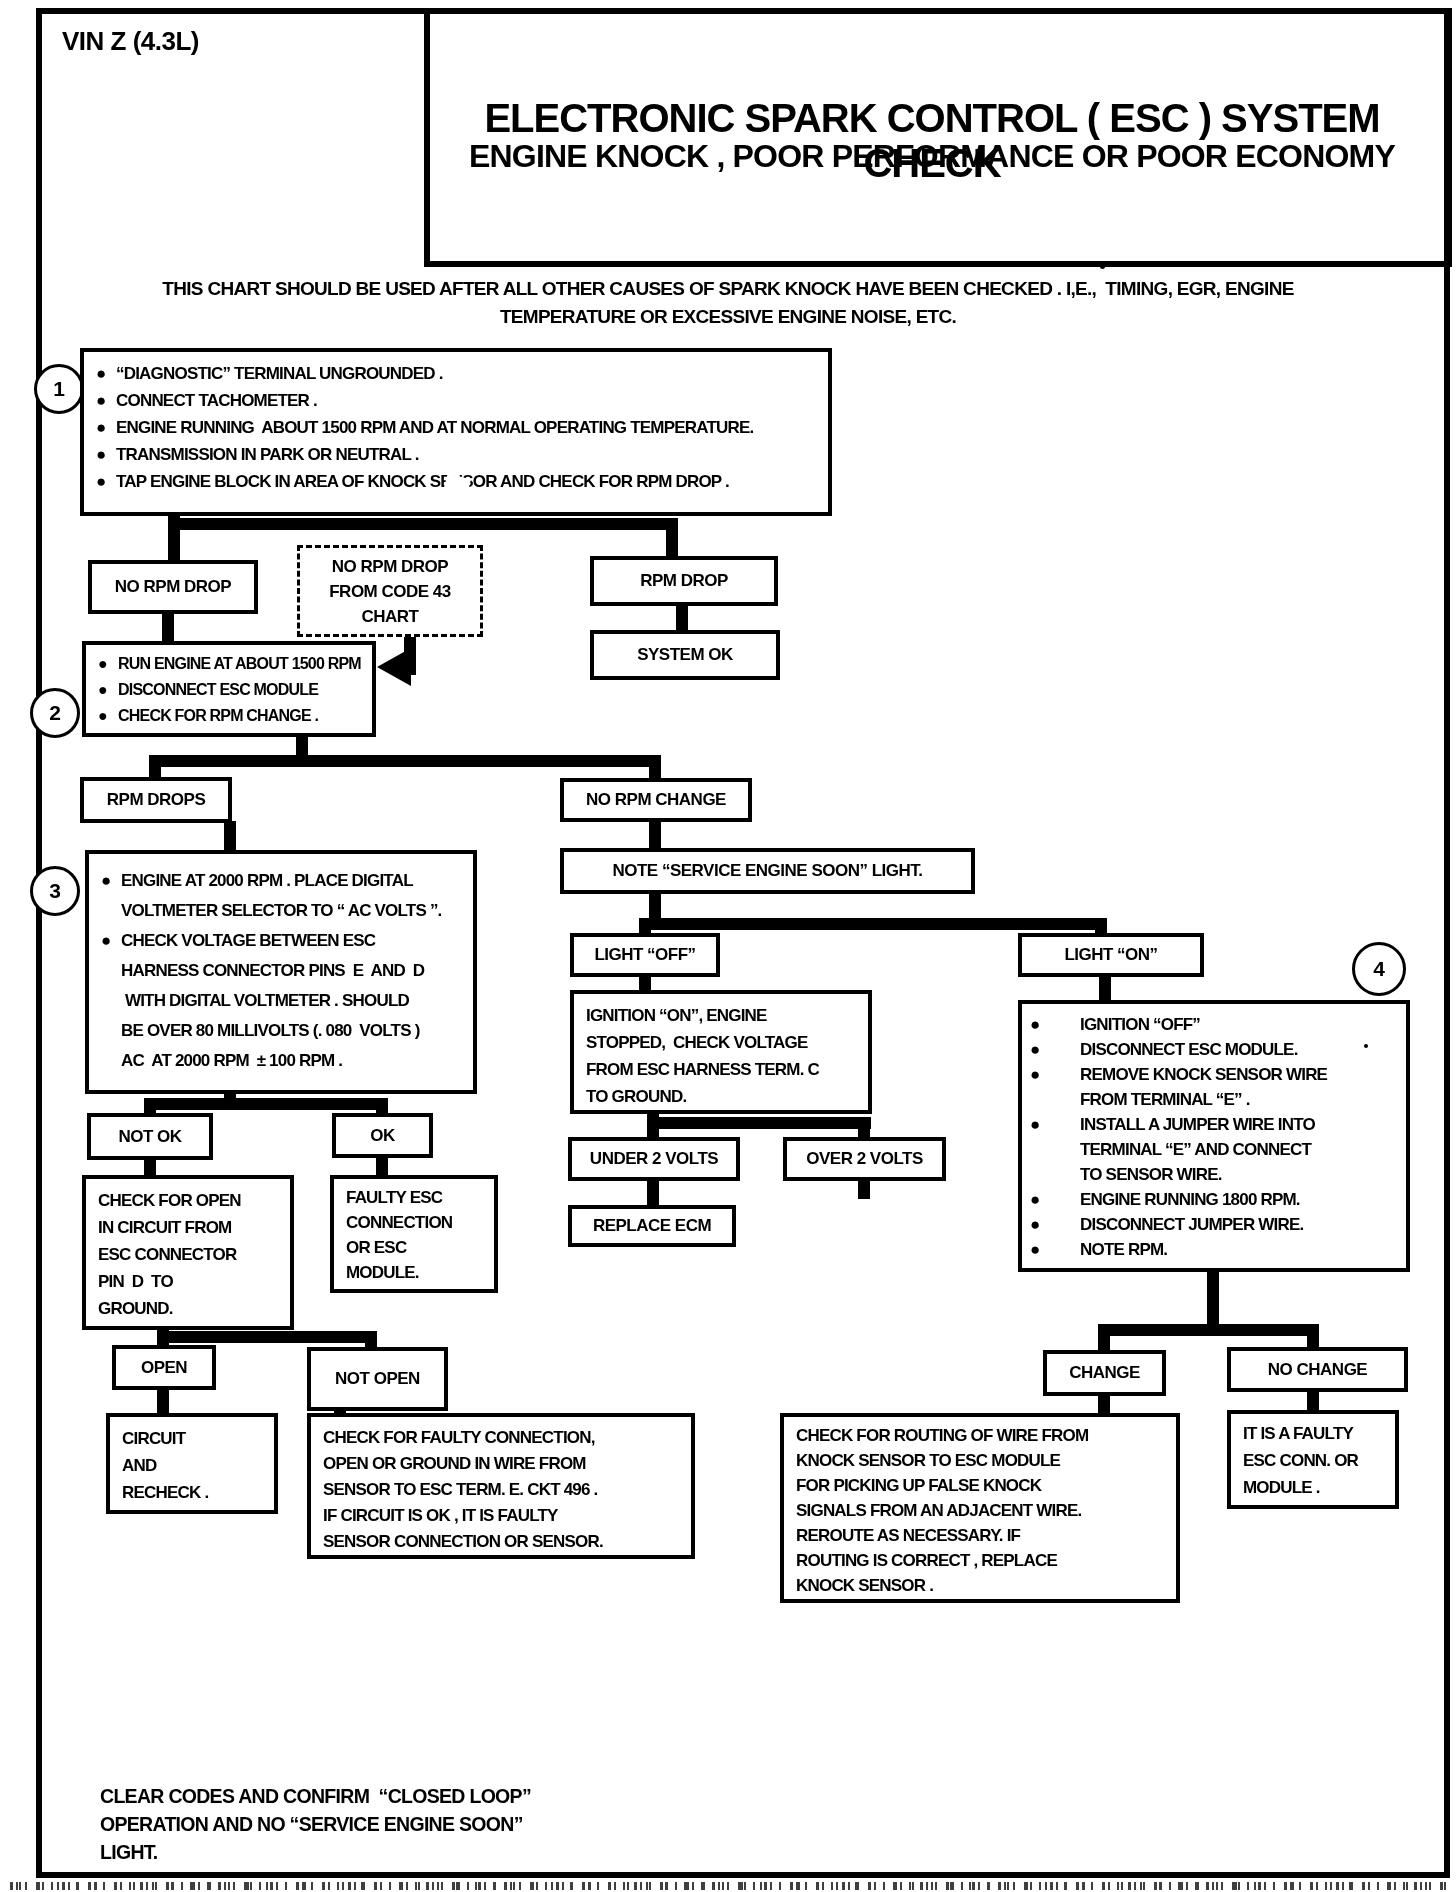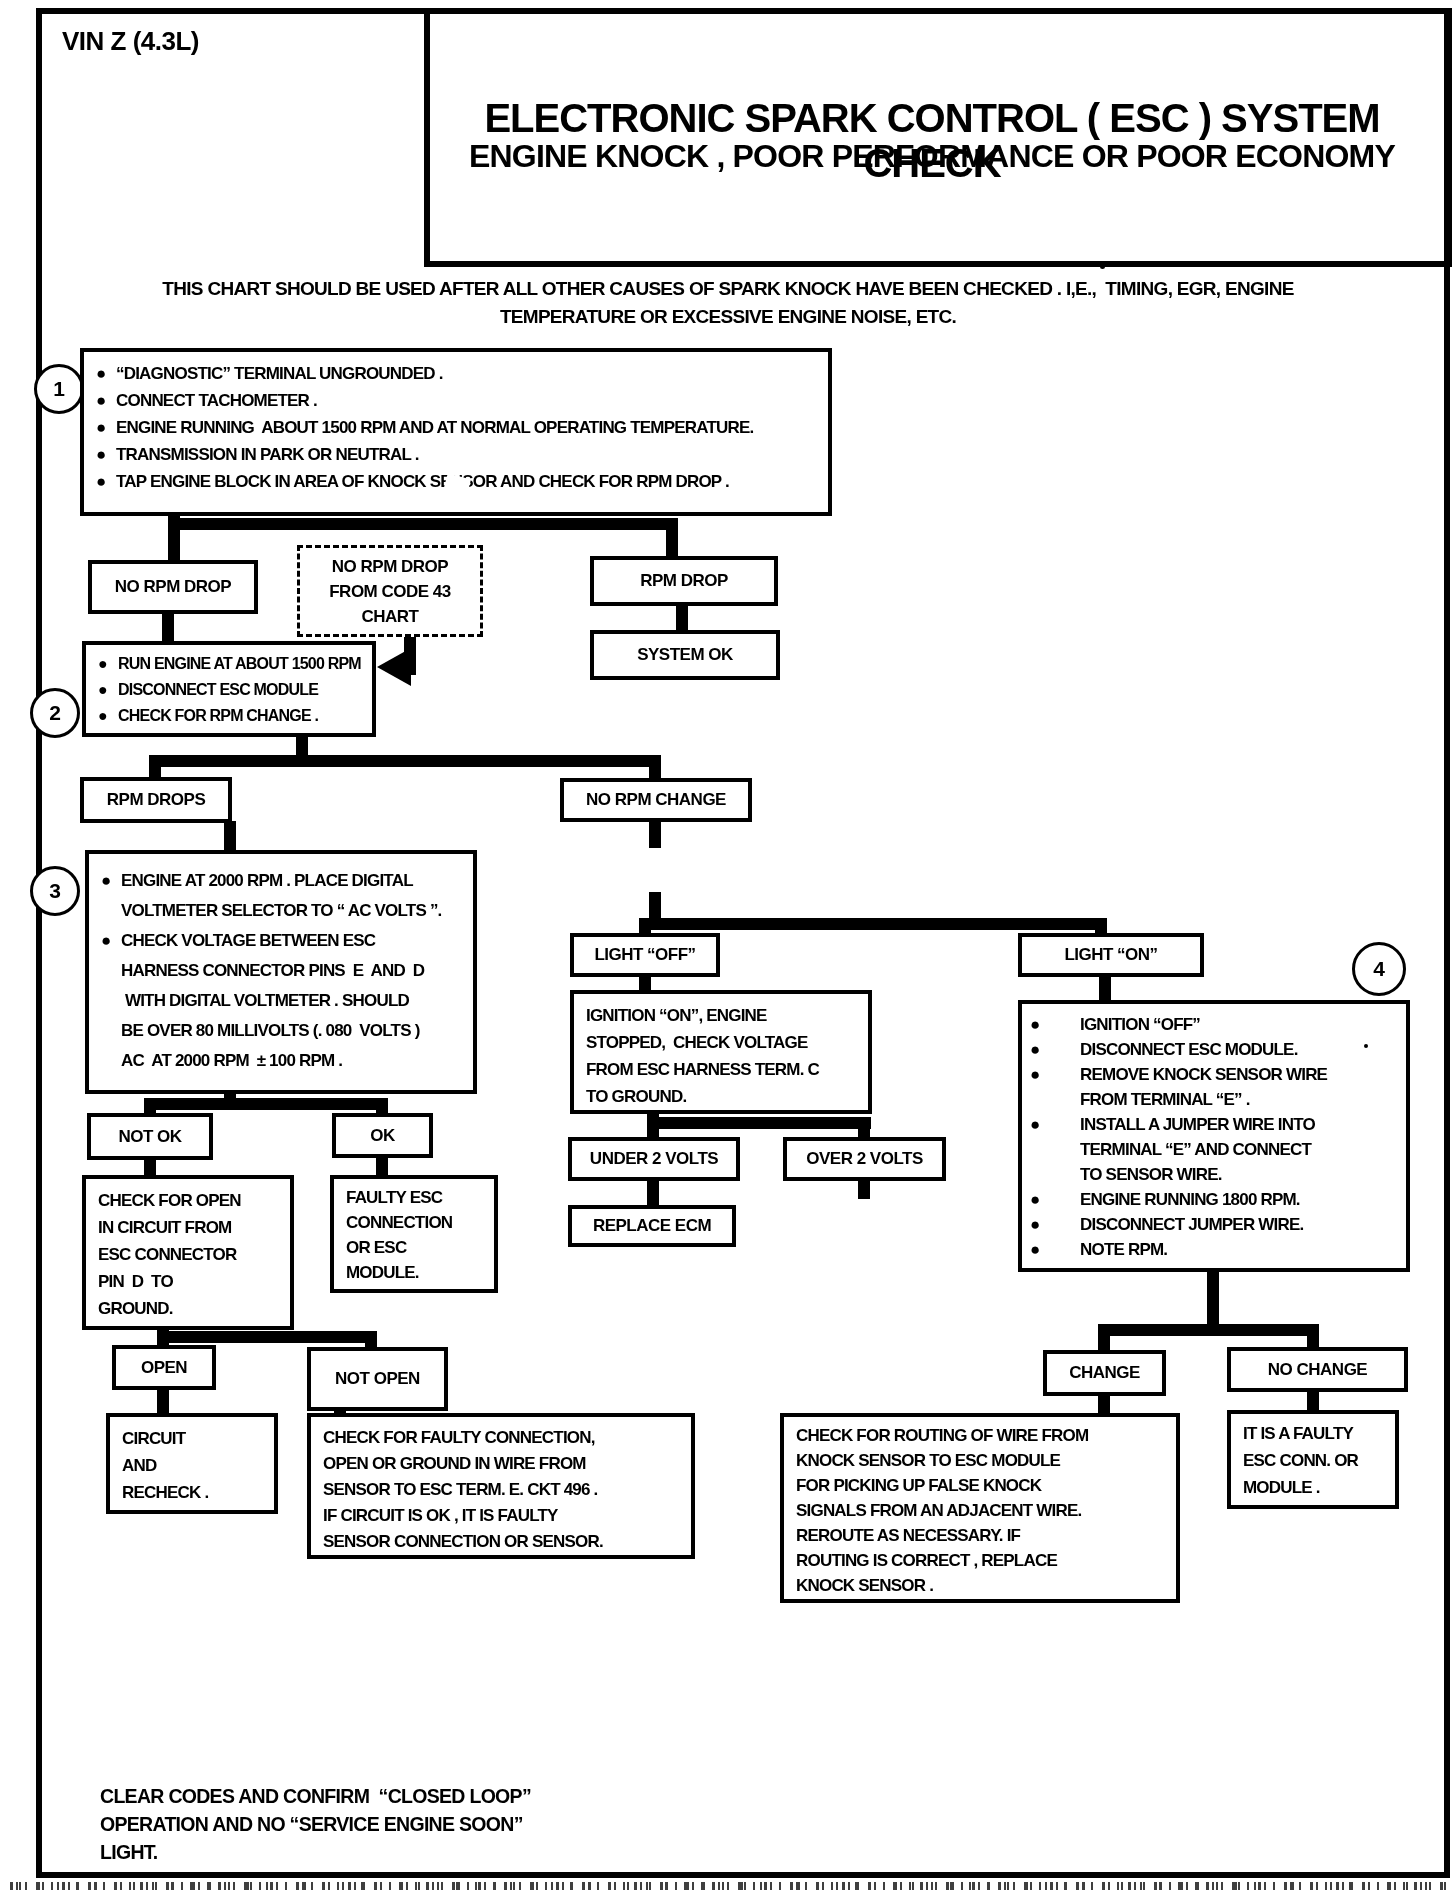--- a/index.html
+++ b/index.html
@@ -126,20 +126,21 @@
   <div class="bx txt" style="left:85px;top:850px;width:392px;height:244px;padding-top:12px;line-height:30px;">
       <div class="ln"><span class="blt">●</span><span>ENGINE AT 2000 RPM . PLACE DIGITAL</span></div>
       <div class="ln"><span class="blt"></span><span>VOLTMETER SELECTOR TO “ AC VOLTS ”.</span></div>
       <div class="ln"><span class="blt">●</span><span>CHECK VOLTAGE BETWEEN ESC</span></div>
       <div class="ln"><span class="blt"></span><span>HARNESS CONNECTOR PINS  E  AND  D</span></div>
       <div class="ln"><span class="blt"></span><span> WITH DIGITAL VOLTMETER . SHOULD</span></div>
       <div class="ln"><span class="blt"></span><span>BE OVER 80 MILLIVOLTS (. 080  VOLTS )</span></div>
       <div class="ln"><span class="blt"></span><span>AC  AT 2000 RPM  ± 100 RPM .</span></div>
     </div>
 
+  <div class="bx lbl" style="left:560px;top:848px;width:415px;height:46px;">NOTE “SERVICE ENGINE SOON” LIGHT.</div>
 
   <div class="bx lbl" style="left:570px;top:933px;width:150px;height:44px;">LIGHT “OFF”</div>
   <div class="bx lbl" style="left:1018px;top:933px;width:186px;height:44px;">LIGHT “ON”</div>
 
   <div class="bx txt" style="left:570px;top:990px;width:302px;height:124px;padding-top:8px;">
       <div class="ln">IGNITION “ON”, ENGINE</div>
       <div class="ln">STOPPED,  CHECK VOLTAGE</div>
       <div class="ln">FROM ESC HARNESS TERM. C</div>
       <div class="ln">TO GROUND.</div>
     </div>

